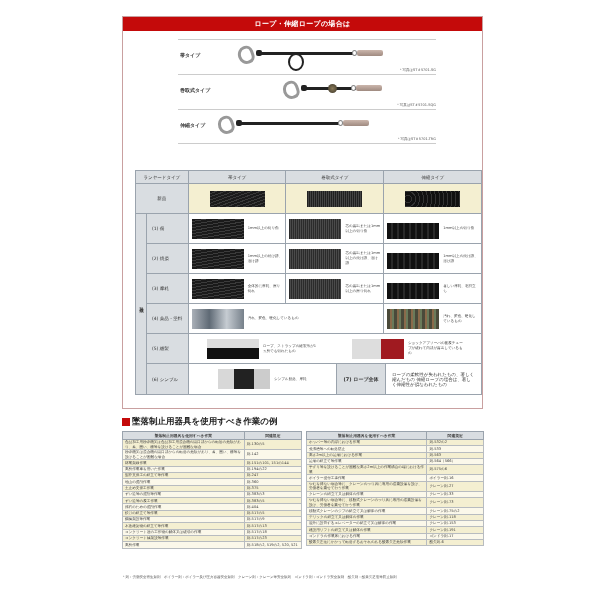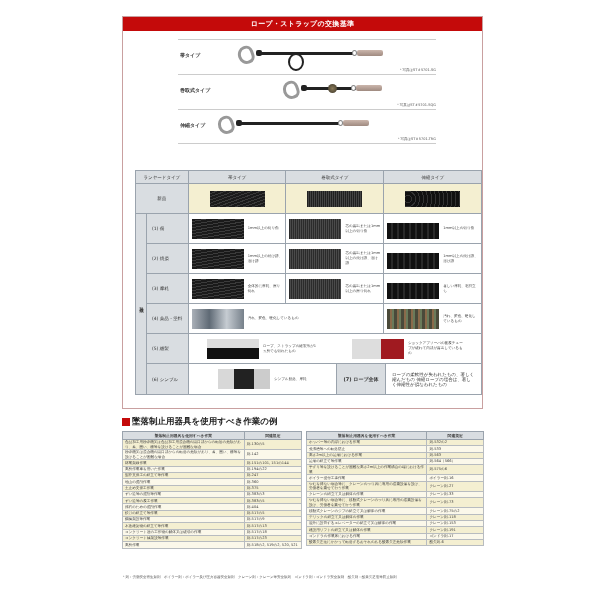--- a/index.html
+++ b/index.html
@@ -63,21 +63,21 @@
   .work tr:nth-child(even) td { background: #fbf8ea; }
   .work td.reg { width: 32%; }
   .w-left { left: 122px; width: 180px; }
   .w-right { left: 306px; width: 178px; }
   .footnote { position: absolute; left: 122px; top: 575px; font-size: 3.5px; color: #555; white-space: nowrap; }
 </style>
 </head>
 <body>
 
 <div class="card">
-  <div class="card-header">ロープ・ストラップの交換基準</div>
+  <div class="card-header">ロープ・伸縮ロープの場合は</div>
 
   <div class="types">
     <div class="type-row">
       <span class="type-label">帯タイプ</span>
       <div class="lanyard" style="left:60px;width:140px">
         <div class="hook" style="left:0;top:2px"></div>
         <div class="hook-clip" style="left:18px;top:6px"></div>
         <div class="strap" style="left:23px;top:8px;width:95px"></div>
         <div class="loop" style="left:50px;top:9px"></div>
         <div class="ring" style="left:114px;top:6px"></div>

